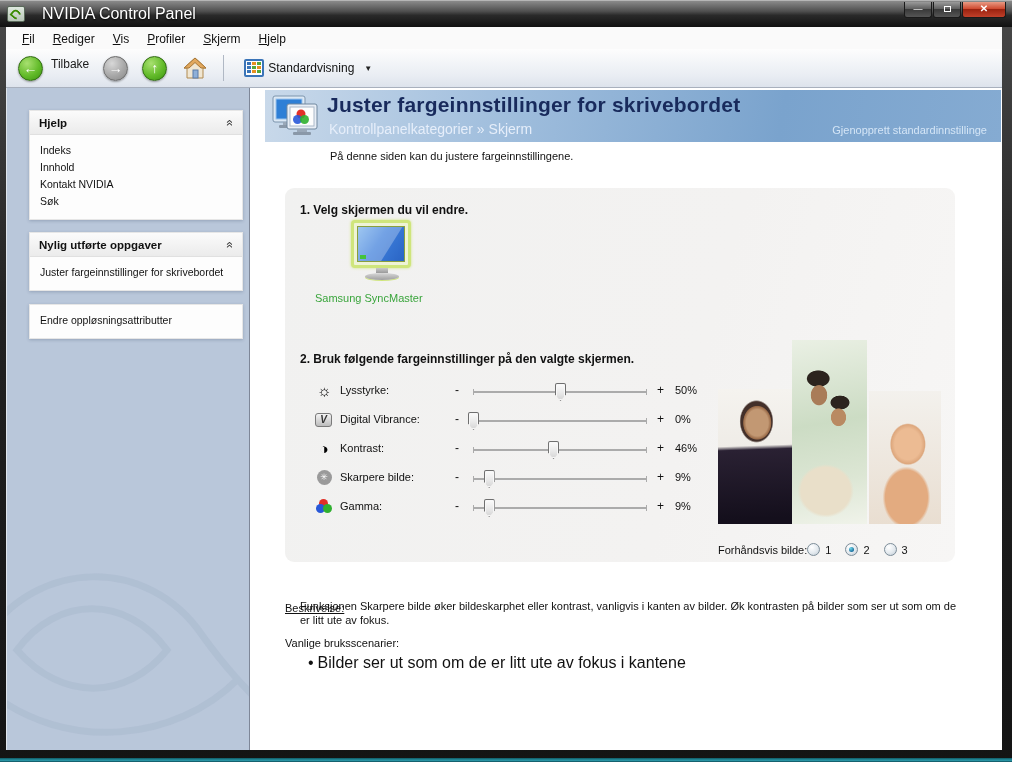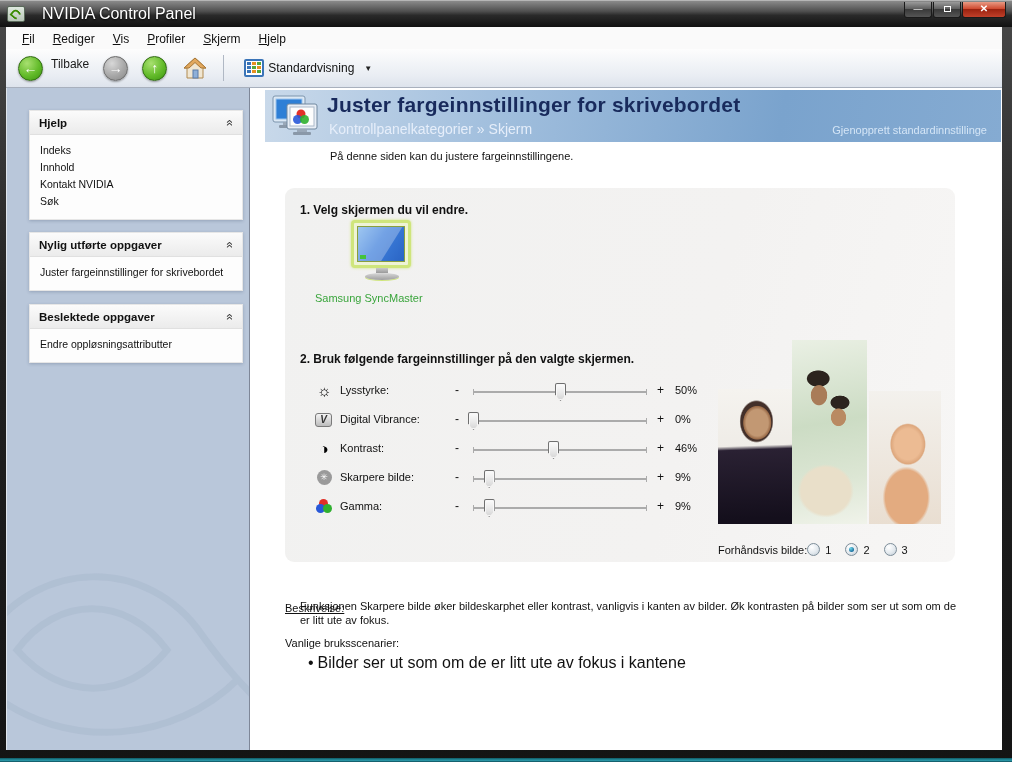--- a/index.html
+++ b/index.html
@@ -258,24 +258,20 @@
       <div class="side-group-header">
         <span class="side-group-title">Nylig utførte oppgaver</span>
         <span class="chevron-up">»</span>
       </div>
       <div class="side-group-body">
         <div class="side-link">Juster fargeinnstillinger for skrivebordet</div>
       </div>
     </div>
 
     <div class="side-group" style="top:216px;">
-      <div class="side-group-header">
-        <span class="side-group-title">Beslektede oppgaver</span>
-        <span class="chevron-up">»</span>
-      </div>
       <div class="side-group-body">
         <div class="side-link">Endre oppløsningsattributter</div>
       </div>
     </div>
   </div>
 
   <div class="content">
 
     <div class="banner">
       <div class="banner-icon">

